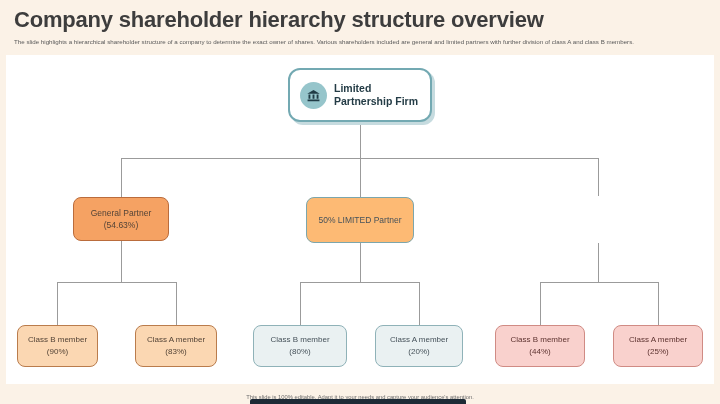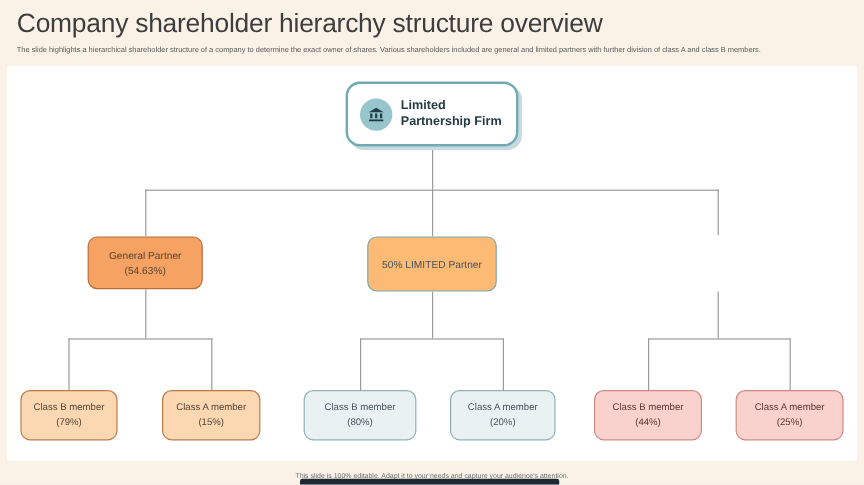--- a/index.html
+++ b/index.html
@@ -1,20 +1,20 @@
 <!DOCTYPE html>
 <html><head>
 <meta charset="utf-8">
 <style>
   * { margin:0; padding:0; box-sizing:border-box; }
   body { font-family:"Liberation Sans", sans-serif; background:#e8e8e8; }
   .slide { position:relative; width:720px; height:404px; background:#FBF2E7; overflow:hidden; }
   .canvas { position:absolute; left:6px; top:55px; width:708px; height:329px; background:#FFFFFF; z-index:0; }
 
-  .title { position:absolute; left:14px; top:7px; font-size:22px; font-weight:400;
+  .title { position:absolute; left:14px; top:7px; font-size:22px; font-weight:700;
            color:#3D3D3D; letter-spacing:-0.2px; z-index:3; white-space:nowrap; }
   .subtitle { position:absolute; left:14px; top:38px; right:8px; font-size:6.2px;
               color:#5A5A5A; white-space:nowrap; overflow:hidden; z-index:3; }
   .footer { position:absolute; left:0; right:0; bottom:4px; text-align:center;
             font-size:5.8px; color:#6B6B6B; z-index:3; }
 
   .ln { position:absolute; background:#9B9B9B; z-index:1; }
 
   .node { position:absolute; z-index:2; display:flex; flex-direction:column;
           align-items:center; justify-content:center; text-align:center;
@@ -80,25 +80,25 @@
     </span>
     <span class="root-label">Limited Partnership Firm</span>
   </div>
 
   <div class="node parent orange-parent" style="left:73px;top:197px;width:96px;height:44px">
     <div class="t1">General Partner</div>
     <div class="t2">(54.63%)</div>
   </div>
   <div class="node child orange-child" style="left:17px;top:325px;width:81px;height:42px">
     <div class="t1">Class B member</div>
-    <div class="t2">(79%)</div>
+    <div class="t2">(90%)</div>
   </div>
   <div class="node child orange-child" style="left:135px;top:325px;width:82px;height:42px">
     <div class="t1">Class A member</div>
-    <div class="t2">(15%)</div>
+    <div class="t2">(83%)</div>
   </div>
 
   <div class="node parent blue-parent" style="left:306px;top:197px;width:108px;height:46px">
     <div class="t1">50% LIMITED Partner</div>
   </div>
   <div class="node child blue-child" style="left:253px;top:325px;width:94px;height:42px">
     <div class="t1">Class B member</div>
     <div class="t2">(80%)</div>
   </div>
   <div class="node child blue-child" style="left:375px;top:325px;width:88px;height:42px">

